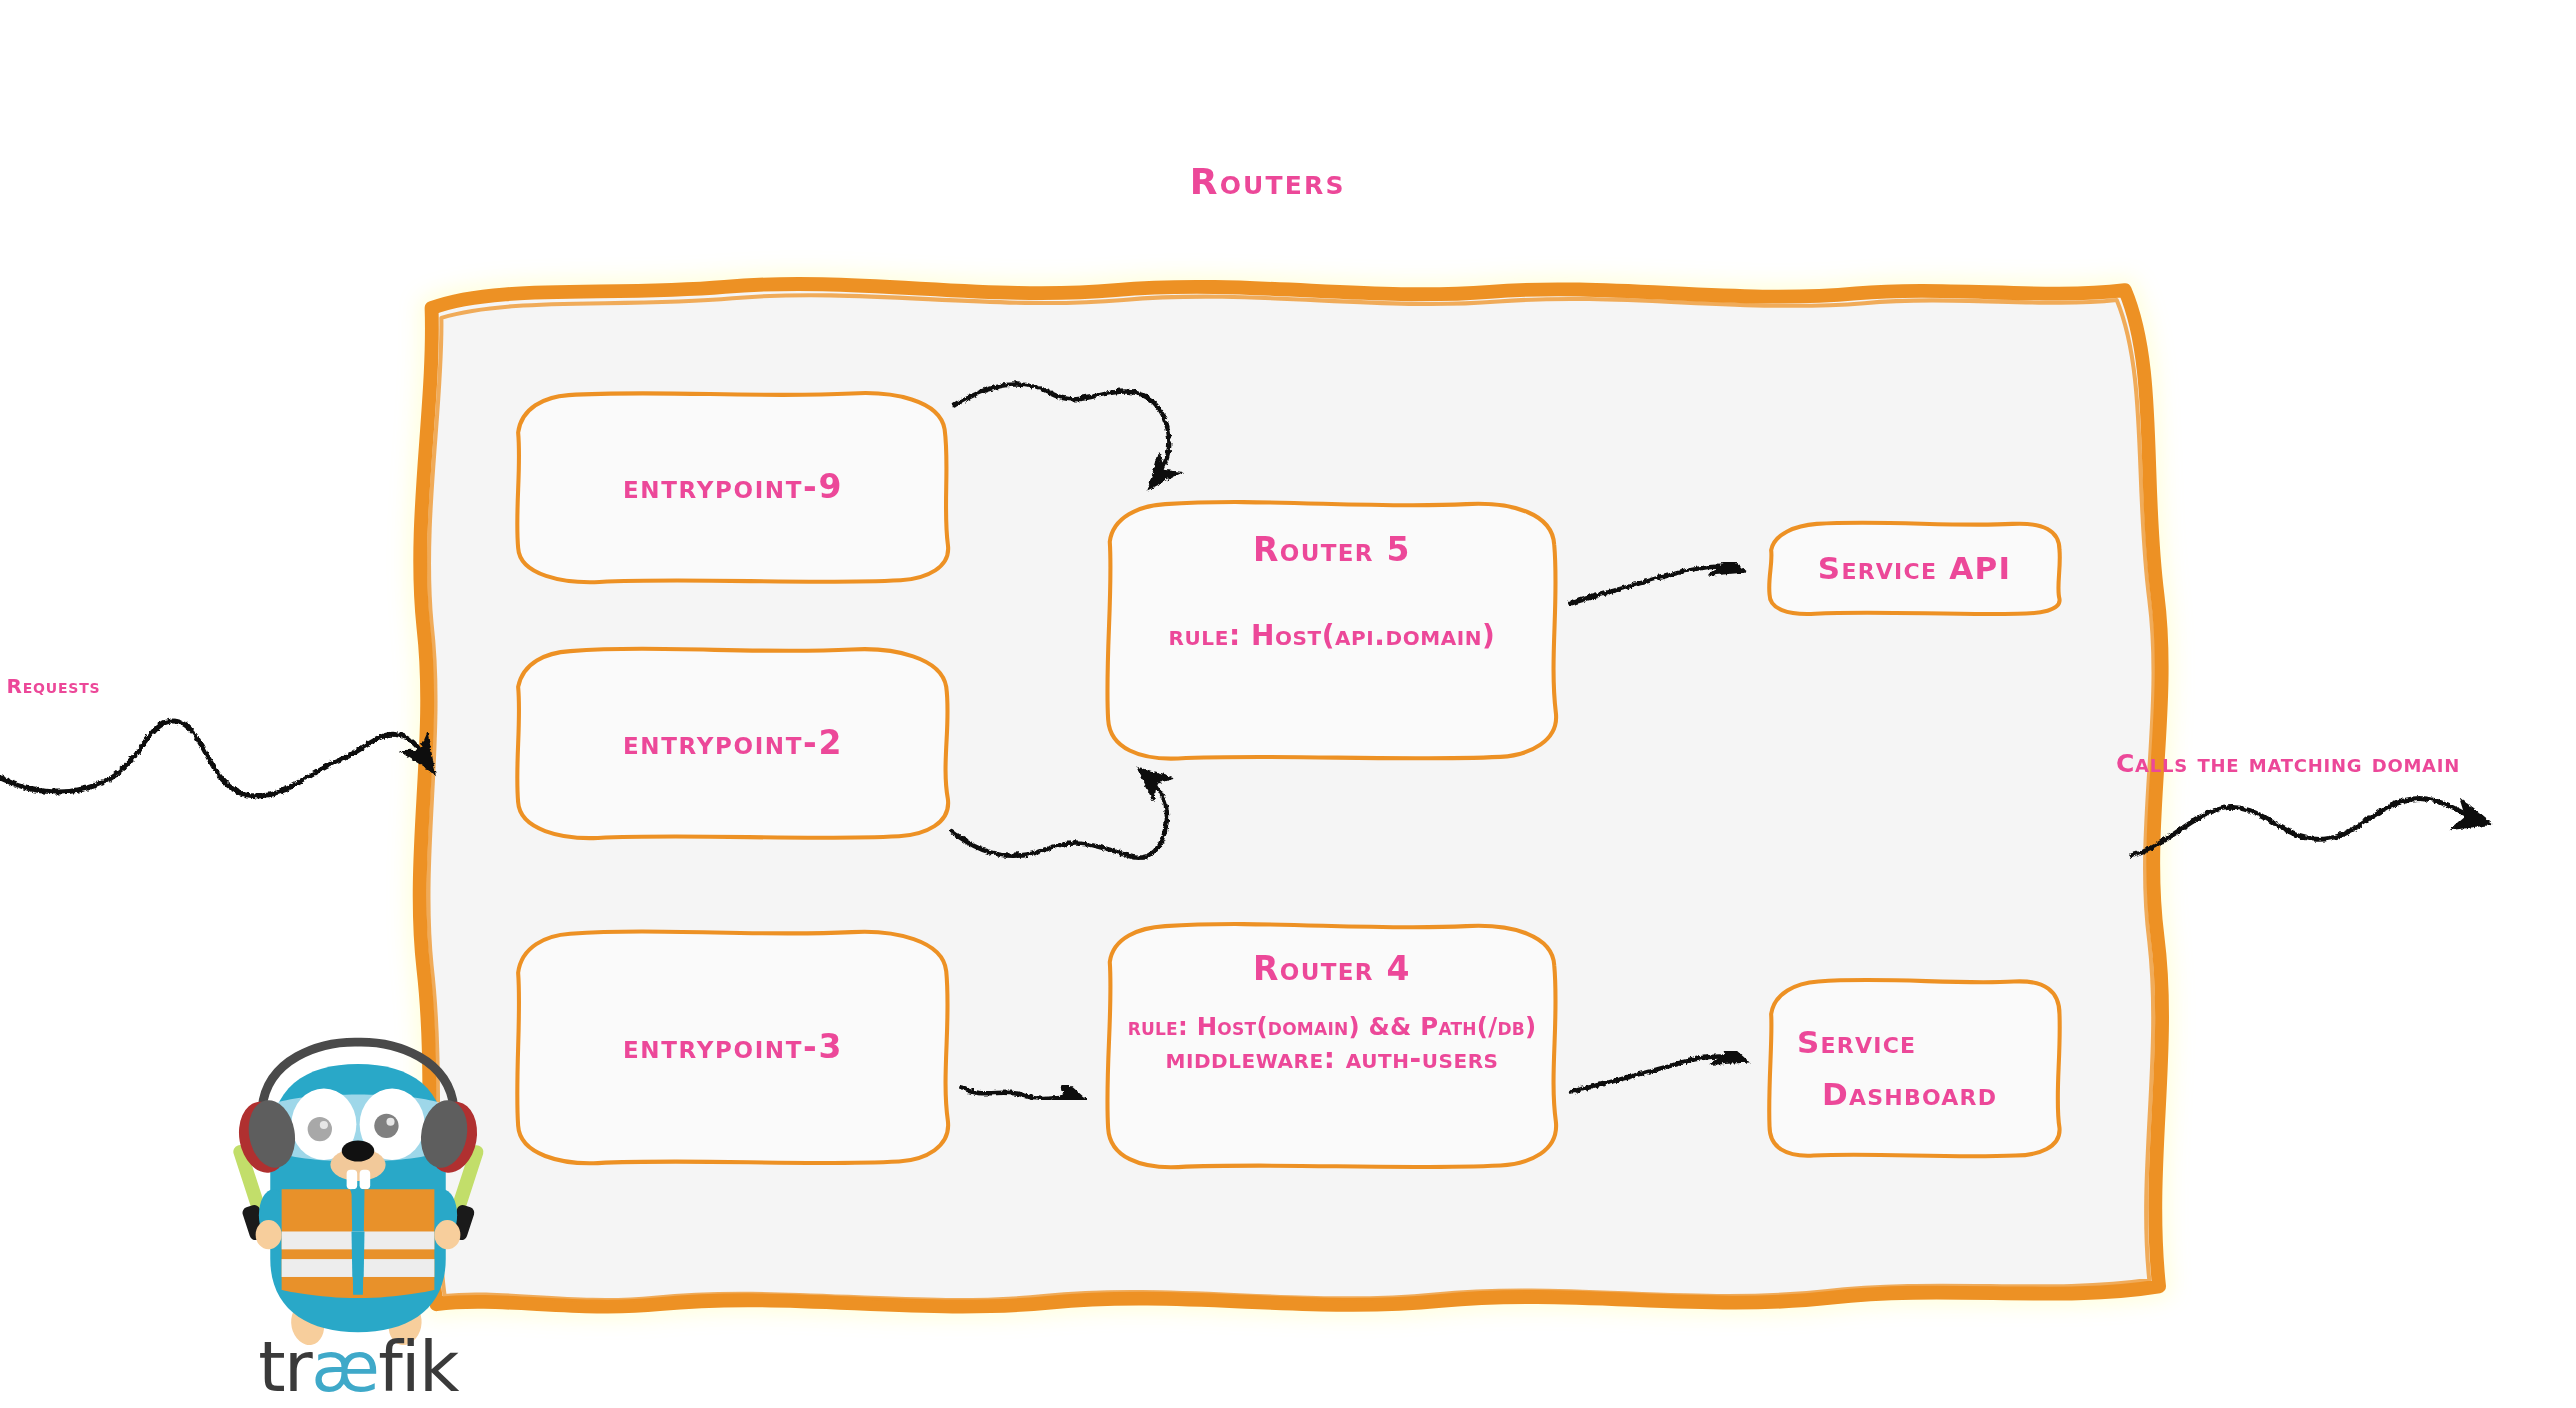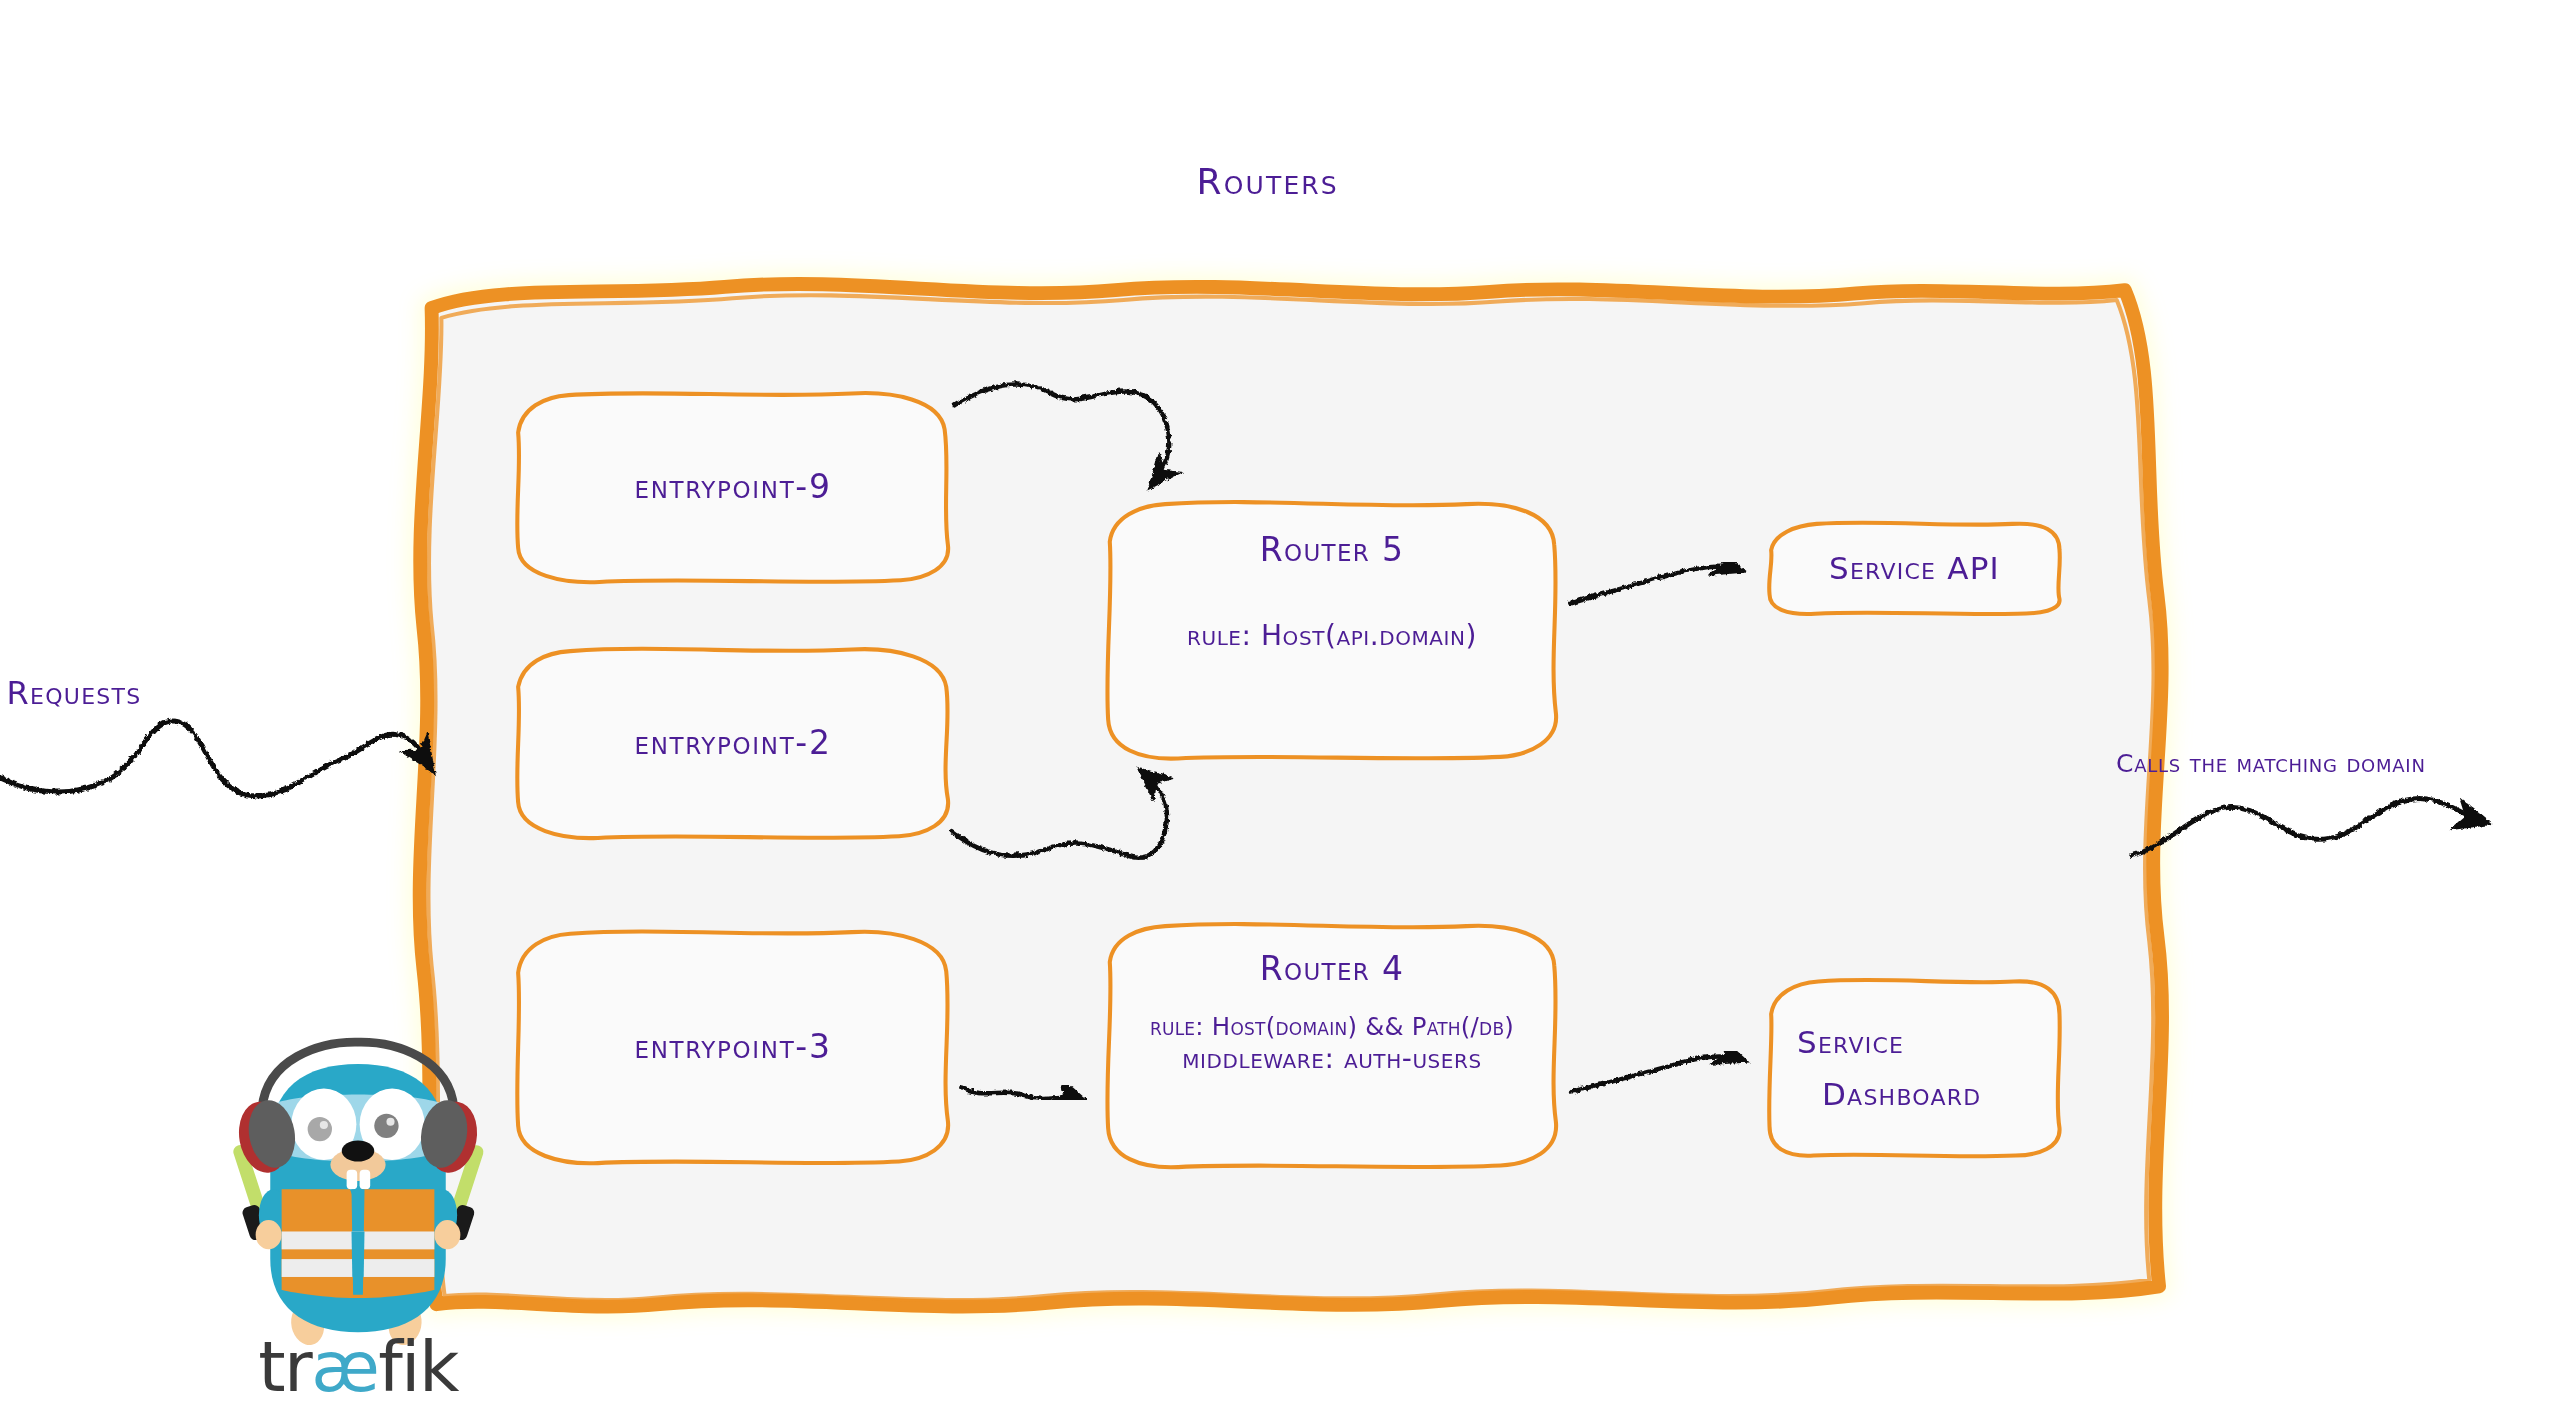--- a/index.html
+++ b/index.html
@@ -10,23 +10,23 @@
   body {
     width: 2576px; height: 1408px;
     position: relative; overflow: hidden;
     font-family: "DejaVu Sans", sans-serif;
   }
 
   
   .hand {
     font-family: "DejaVu Sans", sans-serif;
     font-variant: small-caps;
-    font-weight: 400;
+    font-weight: 700;
     letter-spacing: 0.02em;
-    color: #4c1d95;
+    color: #ec4899;
     white-space: nowrap;
   }
 
   
   #diagram-title {
     position: absolute;
     left: 0; top: 161px; width: 2576px;
     text-align: center;
     font-size: 36px;
     letter-spacing: 0.06em;
@@ -71,21 +71,21 @@
   .router-title { font-size: 33px; letter-spacing: 0.04em; }
   .router-line  { font-size: 28px; letter-spacing: 0.02em; }
   .router-line-sm { font-size: 24.4px; letter-spacing: 0.01em; }
 
   
   .service-label { font-size: 31px; letter-spacing: 0.04em; line-height: 1.25; }
 
   
   #requests-label {
     position: absolute; left: 6.5px; top: 674px;
-    font-size: 32px; letter-spacing: 0.04em;
+    font-size: 20px; letter-spacing: 0.04em;
   }
   #calls-label {
     position: absolute; left: 2116px; top: 749px;
     font-size: 25px; letter-spacing: 0.03em;
   }
 
   .arrow-layer { position: absolute; left: 0; top: 0; width: 2576px; height: 1408px; pointer-events: none; }
   .arrow-layer svg { position: absolute; left: 0; top: 0; overflow: visible; }
 
   

